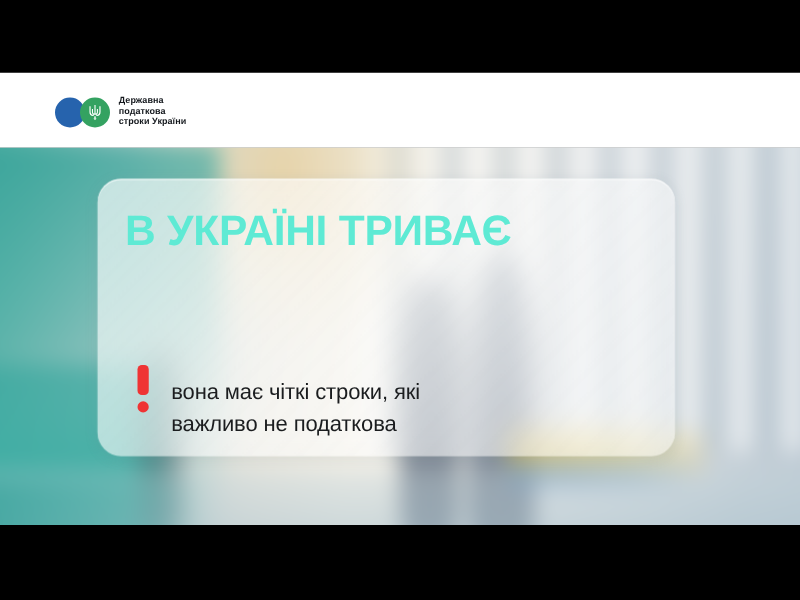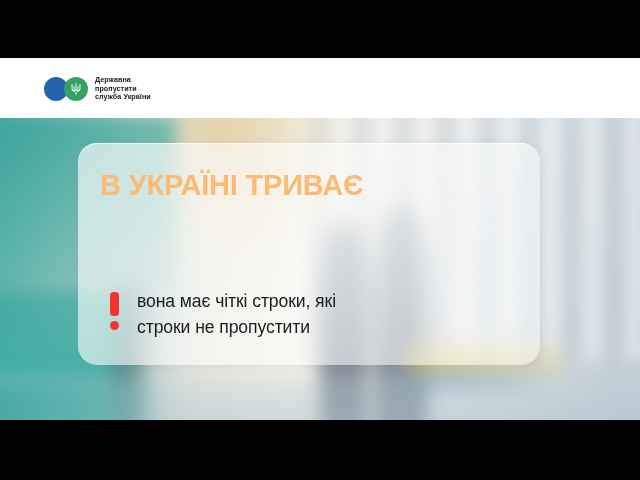--- a/index.html
+++ b/index.html
@@ -42,21 +42,21 @@
     height: 60px;
     background: #ffffff;
     z-index: 30;
   }
 
   .logo-lockup {
     position: absolute;
     left: 44px;
     top: 76px;
     display: flex;
-    align-items: center;
+    align-items: flex-end;
     gap: 7px;
     z-index: 31;
   }
   .logo-marks {
     position: relative;
     display: flex;
     align-items: center;
     width: 44px;
     height: 24px;
   }
@@ -276,24 +276,24 @@
 
   
   .headline {
     position: absolute;
     left: 100px;
     top: 168px;
     width: 430px;
     z-index: 20;
     font-family: "Liberation Sans", "DejaVu Sans", sans-serif;
     font-weight: bold;
-    font-size: 29px;
+    font-size: 34px;
     line-height: 34px;
     letter-spacing: -0.2px;
-    color: #fdba74;
+    color: #5eead4;
     text-transform: uppercase;
   }
   .headline-line { display: block; white-space: nowrap; }
 
   
   .subtitle-row {
     position: absolute;
     left: 108px;
     top: 288px;
     width: 420px;
@@ -323,20 +323,21 @@
     border-radius: 50%;
     background: #ef3434;
   }
   .subtitle-text {
     font-family: "Liberation Sans", "DejaVu Sans", sans-serif;
     font-size: 17.6px;
     line-height: 26px;
     font-weight: normal;
     color: #1b1d1f;
     letter-spacing: -0.1px;
+    margin-top: 12px;
   }
   .subtitle-line { display: block; white-space: nowrap; }
 </style>
 </head>
 <body>
 
 <div class="screen">
 
   <div class="photo-stage">
     <div class="photo-layer">
@@ -361,21 +362,21 @@
     <span class="headline-line">В УКРАЇНІ ТРИВАЄ</span>
   </div>
 
   <div class="subtitle-row">
     <div class="excl-icon">
       <div class="excl-bar"></div>
       <div class="excl-dot"></div>
     </div>
     <div class="subtitle-text">
       <span class="subtitle-line">вона має чіткі строки, які</span>
-      <span class="subtitle-line">строки не пропустити</span>
+      <span class="subtitle-line">важливо не податкова</span>
     </div>
   </div>
 
   <div class="header-band"></div>
 
   <div class="logo-lockup">
     <div class="logo-marks">
       <div class="logo-circle logo-circle-blue"></div>
       <div class="logo-circle logo-circle-green">
         <svg class="trident-svg" width="12" height="14" viewBox="0 0 12 14">
@@ -383,21 +384,21 @@
                    M1.55 2.0 h0.95 v4.3 c0 1.55 0.85 2.5 2.1 2.5 h0.35 v1.0 h-0.5 c-1.9 0 -2.9 -1.3 -2.9 -3.2 z
                    M9.5 2.0 h0.95 v4.6 c0 1.9 -1.0 3.2 -2.9 3.2 h-0.5 v-1.0 h0.35 c1.25 0 2.1 -0.95 2.1 -2.5 z
                    M3.55 4.2 h0.85 v2.4 c0 0.8 0.4 1.25 1.1 1.25 h0.9 c0.7 0 1.1 -0.45 1.1 -1.25 v-2.4 h0.85 v2.6 c0 1.3 -0.8 2.05 -2.0 2.05 h-0.8 c-1.2 0 -2.0 -0.75 -2.0 -2.05 z
                    M5.25 10.2 h1.5 v0.9 h-1.5 z
                    M4.75 11.6 h2.5 l-1.25 1.5 z" fill="#ffffff"></path>
         </svg>
       </div>
     </div>
     <div class="logo-text">
       <div>Державна</div>
-      <div>пропустити</div>
-      <div>служба України</div>
+      <div>податкова</div>
+      <div>строки України</div>
     </div>
   </div>
 
   <div class="letterbox letterbox-top"></div>
   <div class="letterbox letterbox-bottom"></div>
 
 </div>
 
 </body></html>

